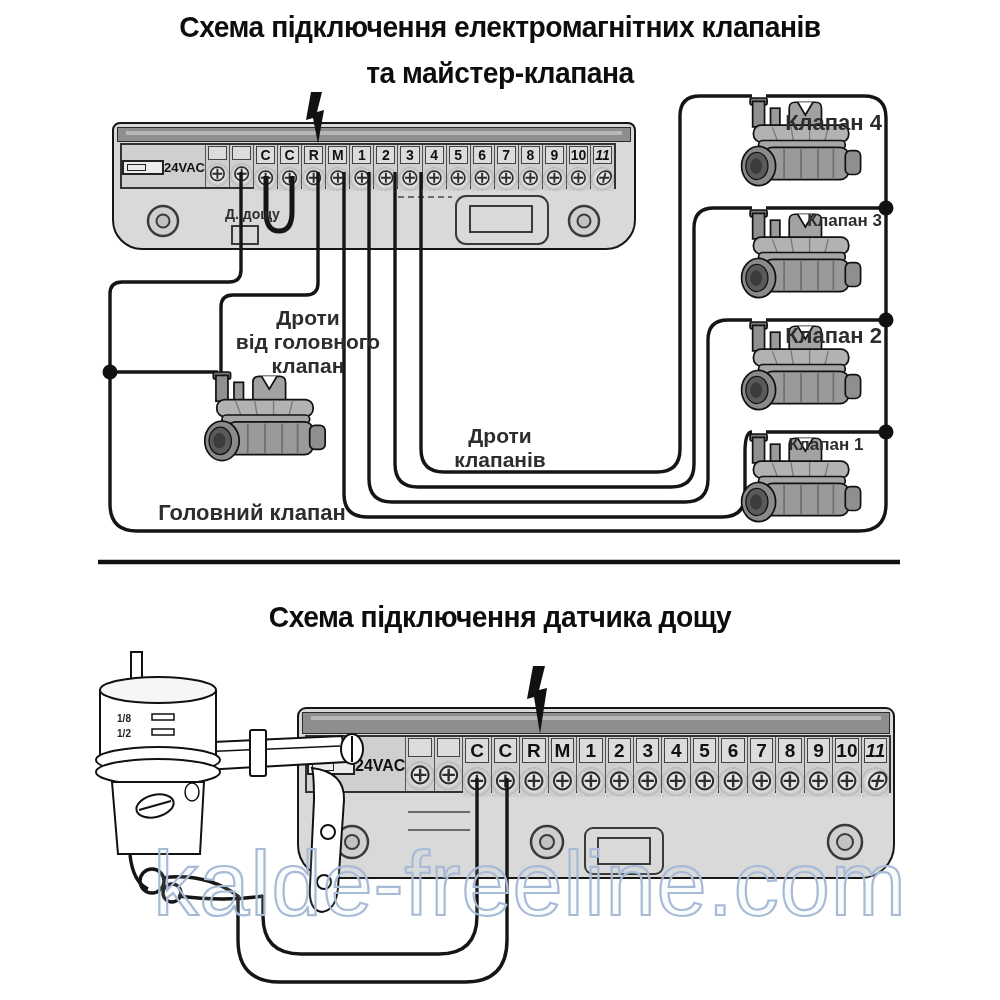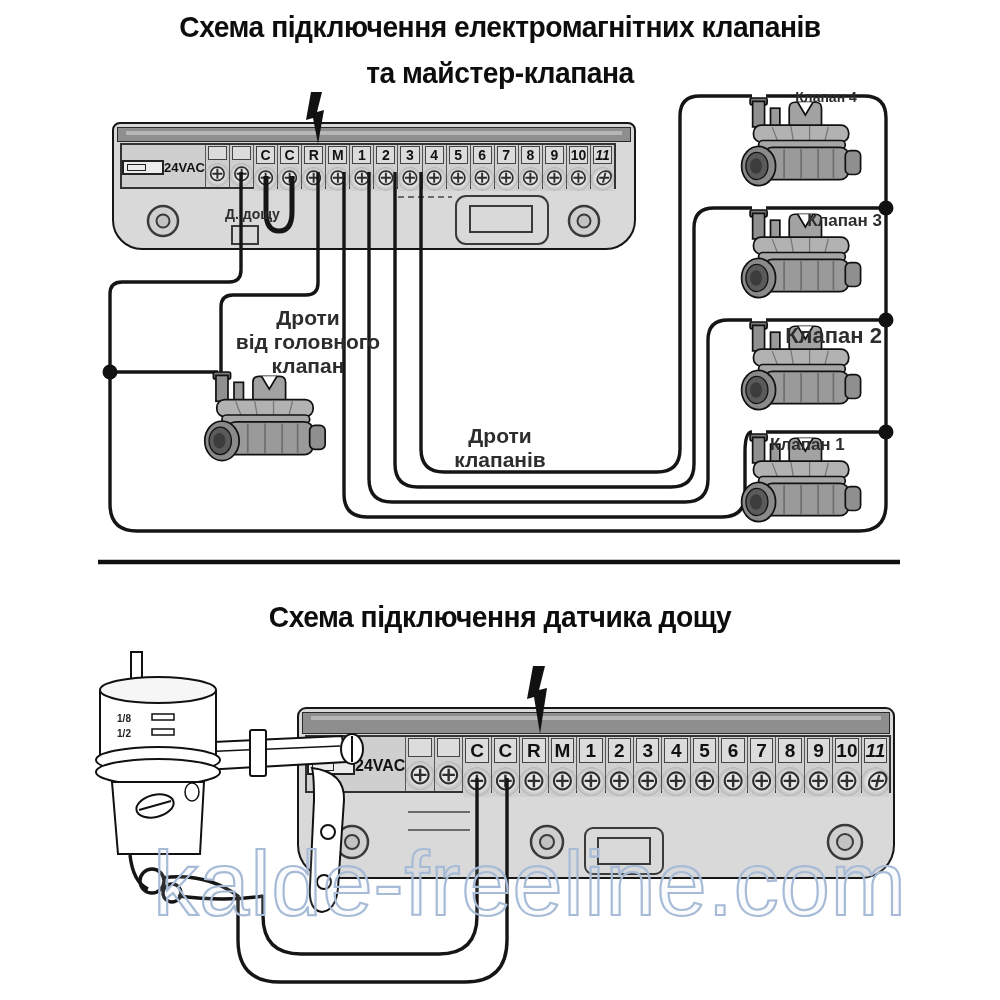--- a/index.html
+++ b/index.html
@@ -340,31 +340,32 @@
       <line x1="139" y1="810" x2="171" y2="801"></line>
       <ellipse cx="192" cy="792" rx="7" ry="9" fill="#fff" stroke-width="1.5"></ellipse>
 
       <text x="124" y="722" font-size="10" font-weight="bold" stroke="none" fill="#222" text-anchor="middle" font-family="Liberation Sans, sans-serif">1/8</text>
       <text x="124" y="737" font-size="10" font-weight="bold" stroke="none" fill="#222" text-anchor="middle" font-family="Liberation Sans, sans-serif">1/2</text>
     </g>
   </svg>
 
   <div class="lbl" style="left:225px;top:206px;width:92px;font-size:14px;">Д. дощу</div>
 
-  <div class="lbl center" style="left:770px;top:89px;width:112px;font-size:14px;text-align:center;">Клапан 4</div>
+  <div class="lbl center" style="left:770px;top:110px;width:112px;font-size:22px;text-align:right;">Клапан 4</div>
   <div class="lbl center" style="left:770px;top:211px;width:112px;font-size:17px;text-align:right;">Клапан 3</div>
   <div class="lbl center" style="left:770px;top:323px;width:112px;font-size:22px;text-align:right;">Клапан 2</div>
-  <div class="lbl center" style="left:770px;top:435px;width:112px;font-size:17px;text-align:left;">Клапан 1</div>
+  <div class="lbl center" style="left:770px;top:435px;width:112px;font-size:17px;text-align:center;">Клапан 1</div>
 
   <div class="lbl center" style="left:228px;top:306px;width:160px;font-size:21px;">
     <div>Дроти</div>
     <div>від головного</div>
     <div>клапан</div>
   </div>
 
+  <div class="lbl center" style="left:152px;top:500px;width:200px;font-size:22px;">Головний клапан</div>
 
   <div class="lbl center" style="left:420px;top:424px;width:160px;font-size:21px;">
     <div>Дроти</div>
     <div>клапанів</div>
   </div>
 
 
   <div id="watermark">kalde-freeline.com</div>
 
 </div>

